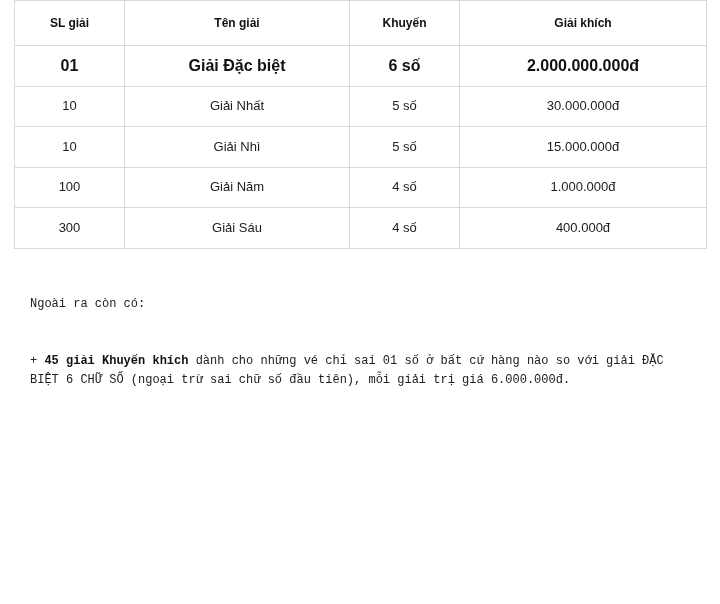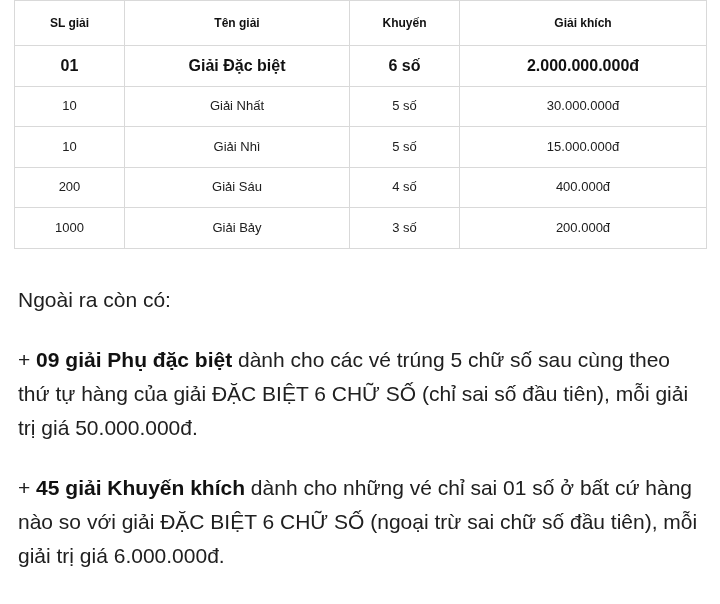--- a/index.html
+++ b/index.html
@@ -50,24 +50,25 @@
   .col-sl   { width: 110px; }
   .col-name { width: 225px; }
   .col-hit  { width: 110px; }
   .col-val  { width: 247px; }
 
   .notes {
     margin: 0;
     padding: 0 14px;
   }
   .notes p {
-    margin: 4px;
-    font-size: 21px;
+    margin: 16px;
+    font-size: 12px;
     line-height: 1.62;
     color: #202020;
+    font-family: Liberation Mono, monospace;
   }
   .note-intro { padding-top: 30px; }
   .note-block { padding-top: 22px; }
   .notes b { font-weight: bold; color: #111111; }
 </style>
 </head>
 <body>
 
 <div class="page">
 
@@ -99,39 +100,36 @@
           <td>5 số</td>
           <td>30.000.000đ</td>
         </tr>
         <tr>
           <td>10</td>
           <td>Giải Nhì</td>
           <td>5 số</td>
           <td>15.000.000đ</td>
         </tr>
         <tr>
-          <td>200</td>
+          <td>100</td>
+          <td>Giải Năm</td>
+          <td>4 số</td>
+          <td>1.000.000đ</td>
+        </tr>
+        <tr>
+          <td>300</td>
           <td>Giải Sáu</td>
           <td>4 số</td>
           <td>400.000đ</td>
-        </tr>
-        <tr>
-          <td>1000</td>
-          <td>Giải Bảy</td>
-          <td>3 số</td>
-          <td>200.000đ</td>
         </tr>
       </tbody>
   </table>
 
   <div class="notes">
     <p class="note-intro">Ngoài ra còn có:</p>
 
-    <p class="note-block">
-      <span>+ </span><b>09 giải Phụ đặc biệt</b><span> dành cho các vé trúng 5 chữ số sau cùng theo thứ tự hàng của giải ĐẶC BIỆT 6 CHỮ SỐ (chỉ sai số đầu tiên), mỗi giải trị giá 50.000.000đ.</span>
-    </p>
 
     <p class="note-block">
       <span>+ </span><b>45 giải Khuyến khích</b><span> dành cho những vé chỉ sai 01 số ở bất cứ hàng nào so với giải ĐẶC BIỆT 6 CHỮ SỐ (ngoại trừ sai chữ số đầu tiên), mỗi giải trị giá 6.000.000đ.</span>
     </p>
   </div>
 
 </div>
 
 </body></html>

